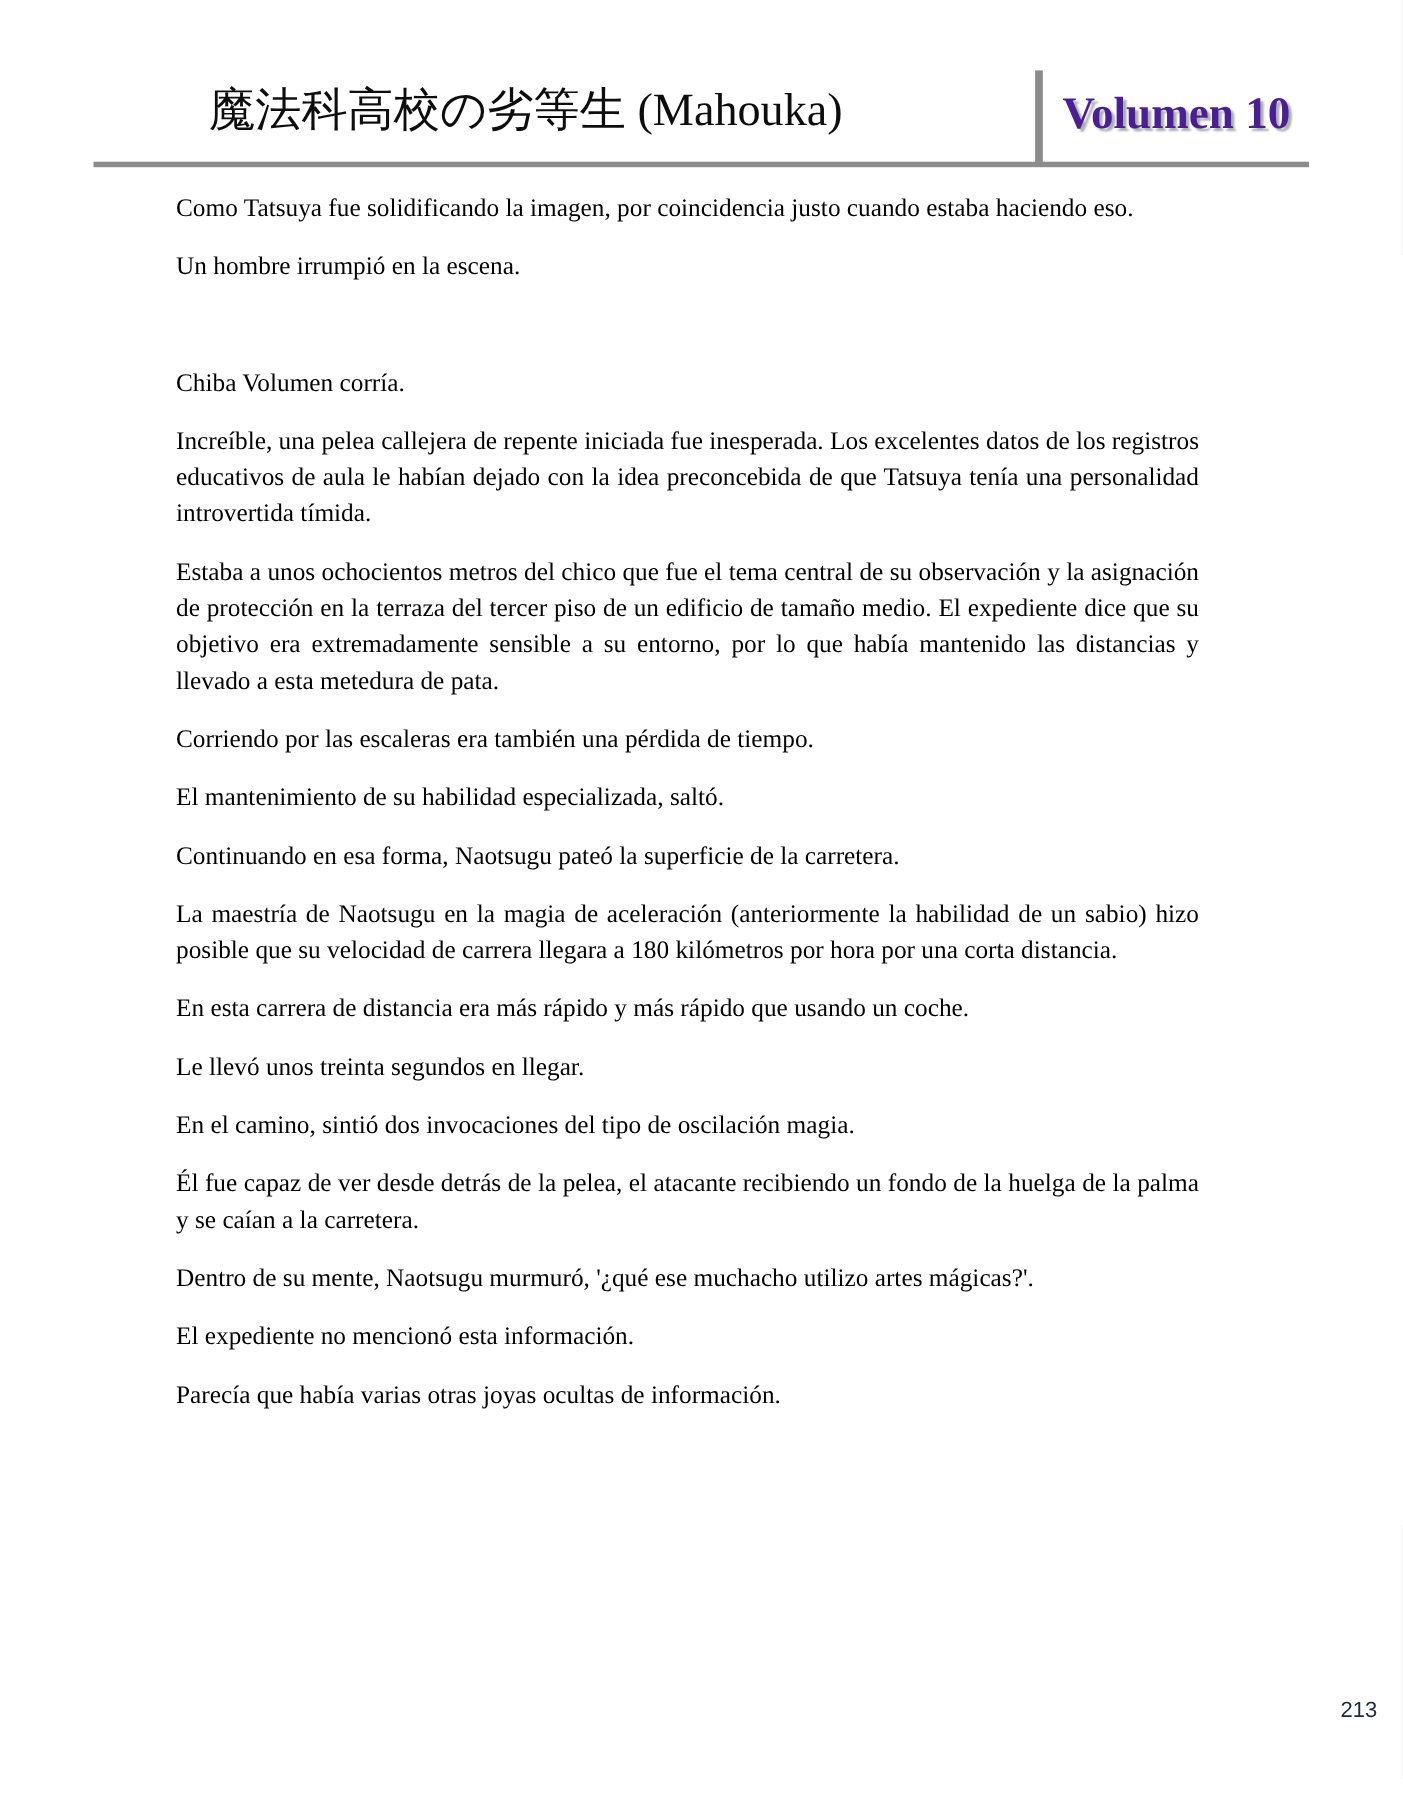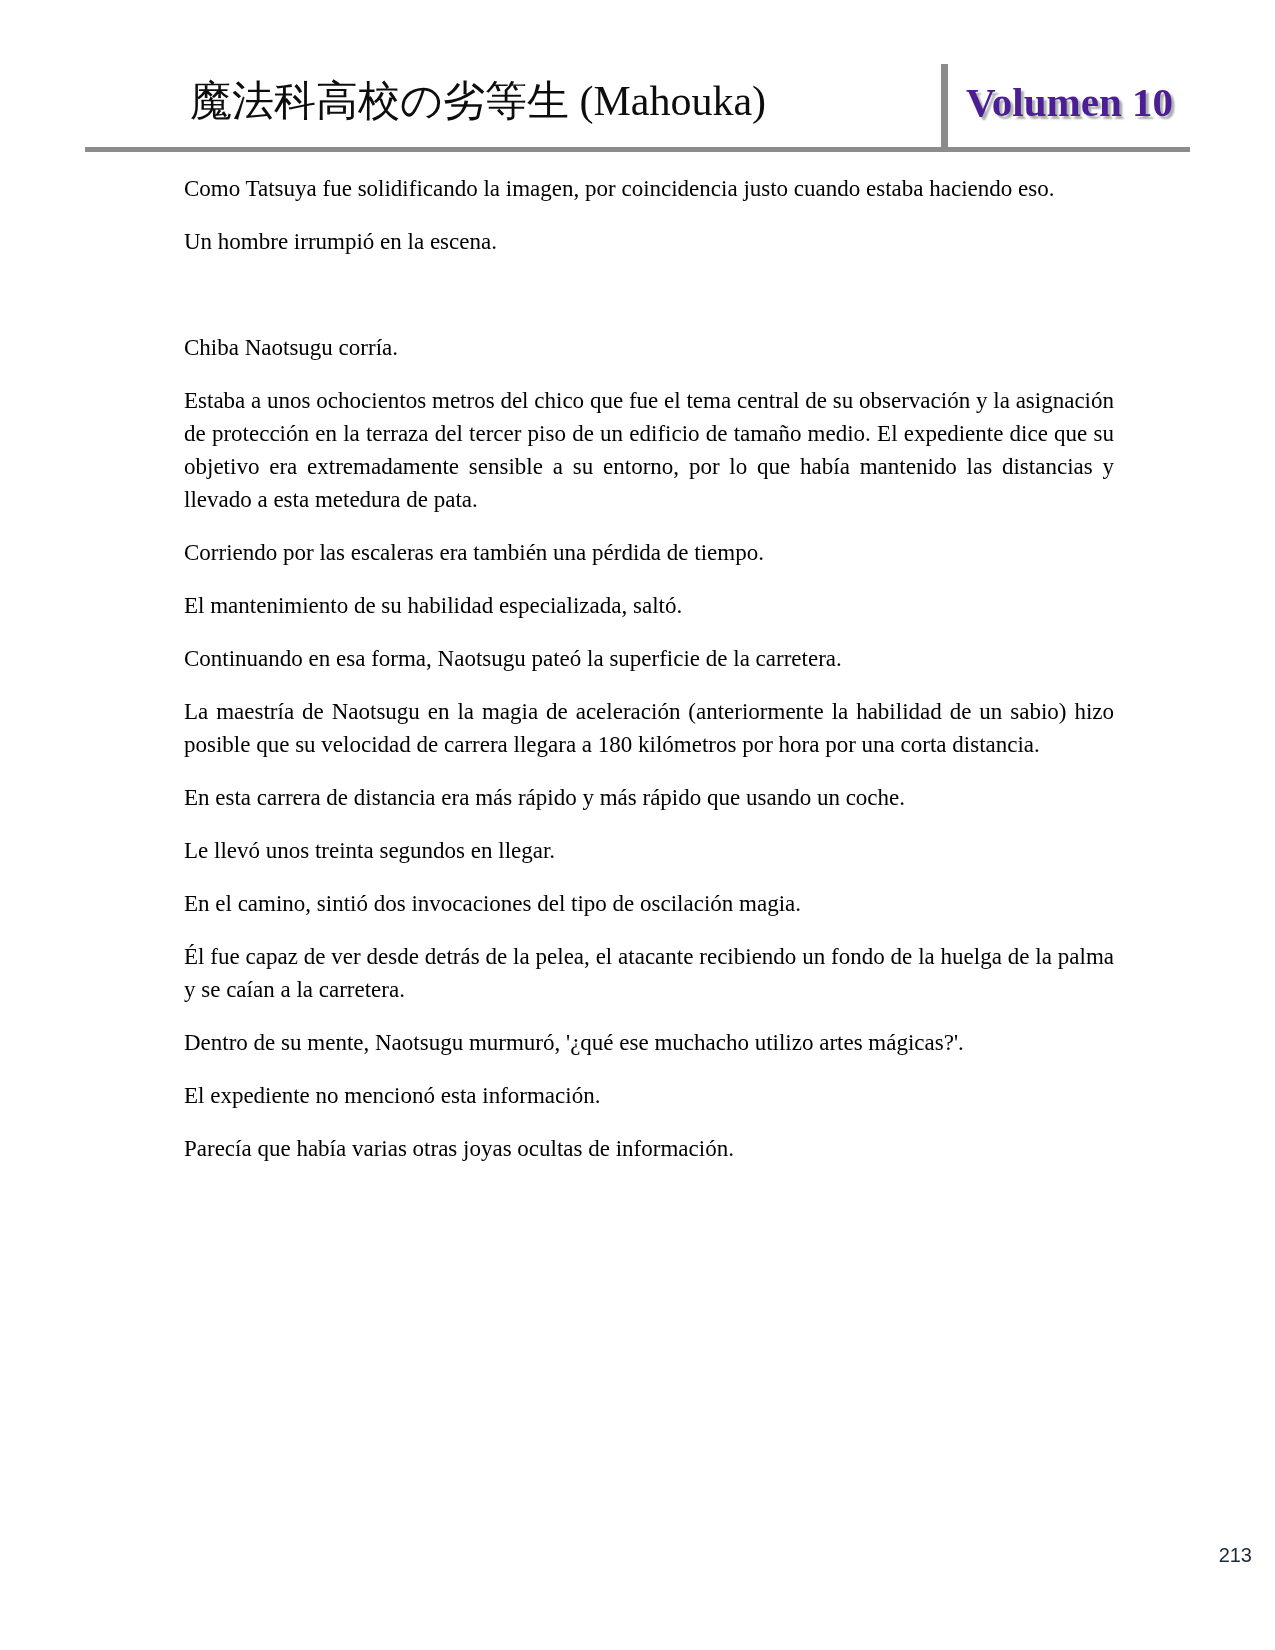--- a/index.html
+++ b/index.html
@@ -46,21 +46,21 @@
     position: absolute;
     left: 85px;
     top: 147px;
     width: 1105px;
     height: 5px;
     background: #8c8c8c;
   }
   
   .content {
     position: absolute;
-    left: 184px;
+    left: 160px;
     top: 172px;
     width: 930px;
     font-size: 23px;
     line-height: 33px;
     text-align: justify;
   }
   .content p { margin: 0 0 20px 0; }
   .content p.spacer { height: 33px; }
   
   .page-number {
@@ -81,21 +81,22 @@
     <div class="header-title">魔法科高校の劣等生 (Mahouka)</div>
     <div class="header-vbar" style="background: rgb(140, 140, 140);"></div>
     <div class="header-volume" style="color: #4c1d95;">Volumen 10</div>
     <div class="header-hrule" style="background: rgb(140, 140, 140);"></div>
   </div>
 
   <div class="content">
     <p>Como Tatsuya fue solidificando la imagen, por coincidencia justo cuando estaba haciendo eso.</p>
     <p>Un hombre irrumpió en la escena.</p>
     <p class="spacer"></p>
-    <p>Chiba Naotsugu corría.</p>
+    <p>Chiba Volumen corría.</p>
+    <p>Increíble, una pelea callejera de repente iniciada fue inesperada. Los excelentes datos de los registros educativos de aula le habían dejado con la idea preconcebida de que Tatsuya tenía una personalidad introvertida tímida.</p>
     <p>Estaba a unos ochocientos metros del chico que fue el tema central de su observación y la asignación de protección en la terraza del tercer piso de un edificio de tamaño medio. El expediente dice que su objetivo era extremadamente sensible a su entorno, por lo que había mantenido las distancias y llevado a esta metedura de pata.</p>
     <p>Corriendo por las escaleras era también una pérdida de tiempo.</p>
     <p>El mantenimiento de su habilidad especializada, saltó.</p>
     <p>Continuando en esa forma, Naotsugu pateó la superficie de la carretera.</p>
     <p>La maestría de Naotsugu en la magia de aceleración (anteriormente la habilidad de un sabio) hizo posible que su velocidad de carrera llegara a 180 kilómetros por hora por una corta distancia.</p>
     <p>En esta carrera de distancia era más rápido y más rápido que usando un coche.</p>
     <p>Le llevó unos treinta segundos en llegar.</p>
     <p>En el camino, sintió dos invocaciones del tipo de oscilación magia.</p>
     <p>Él fue capaz de ver desde detrás de la pelea, el atacante recibiendo un fondo de la huelga de la palma y se caían a la carretera.</p>
     <p>Dentro de su mente, Naotsugu murmuró, '¿qué ese muchacho utilizo artes mágicas?'.</p>

